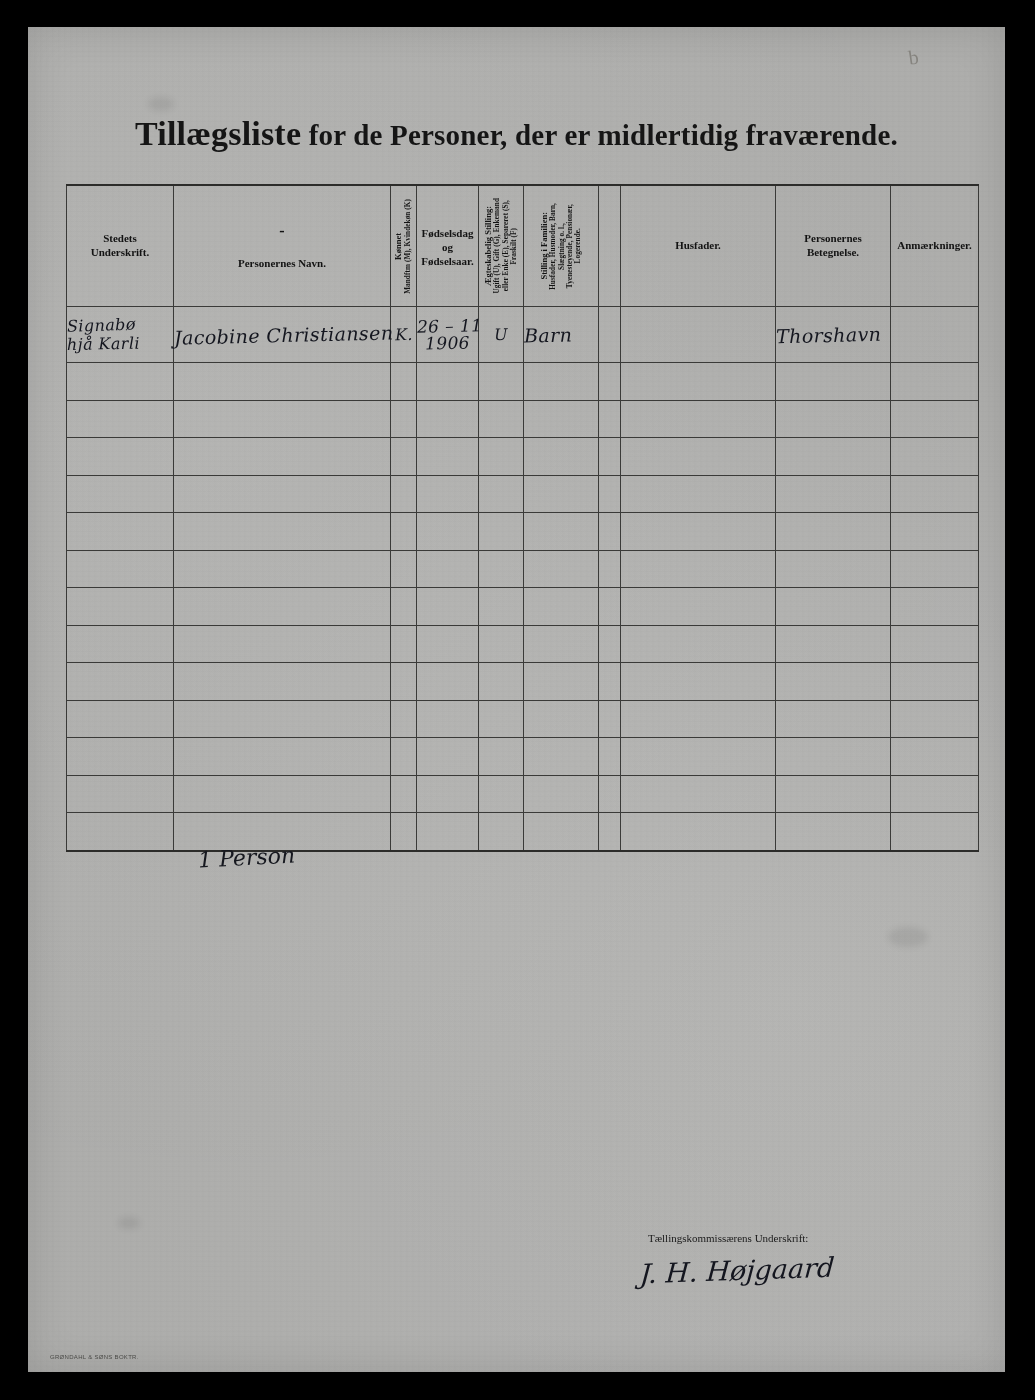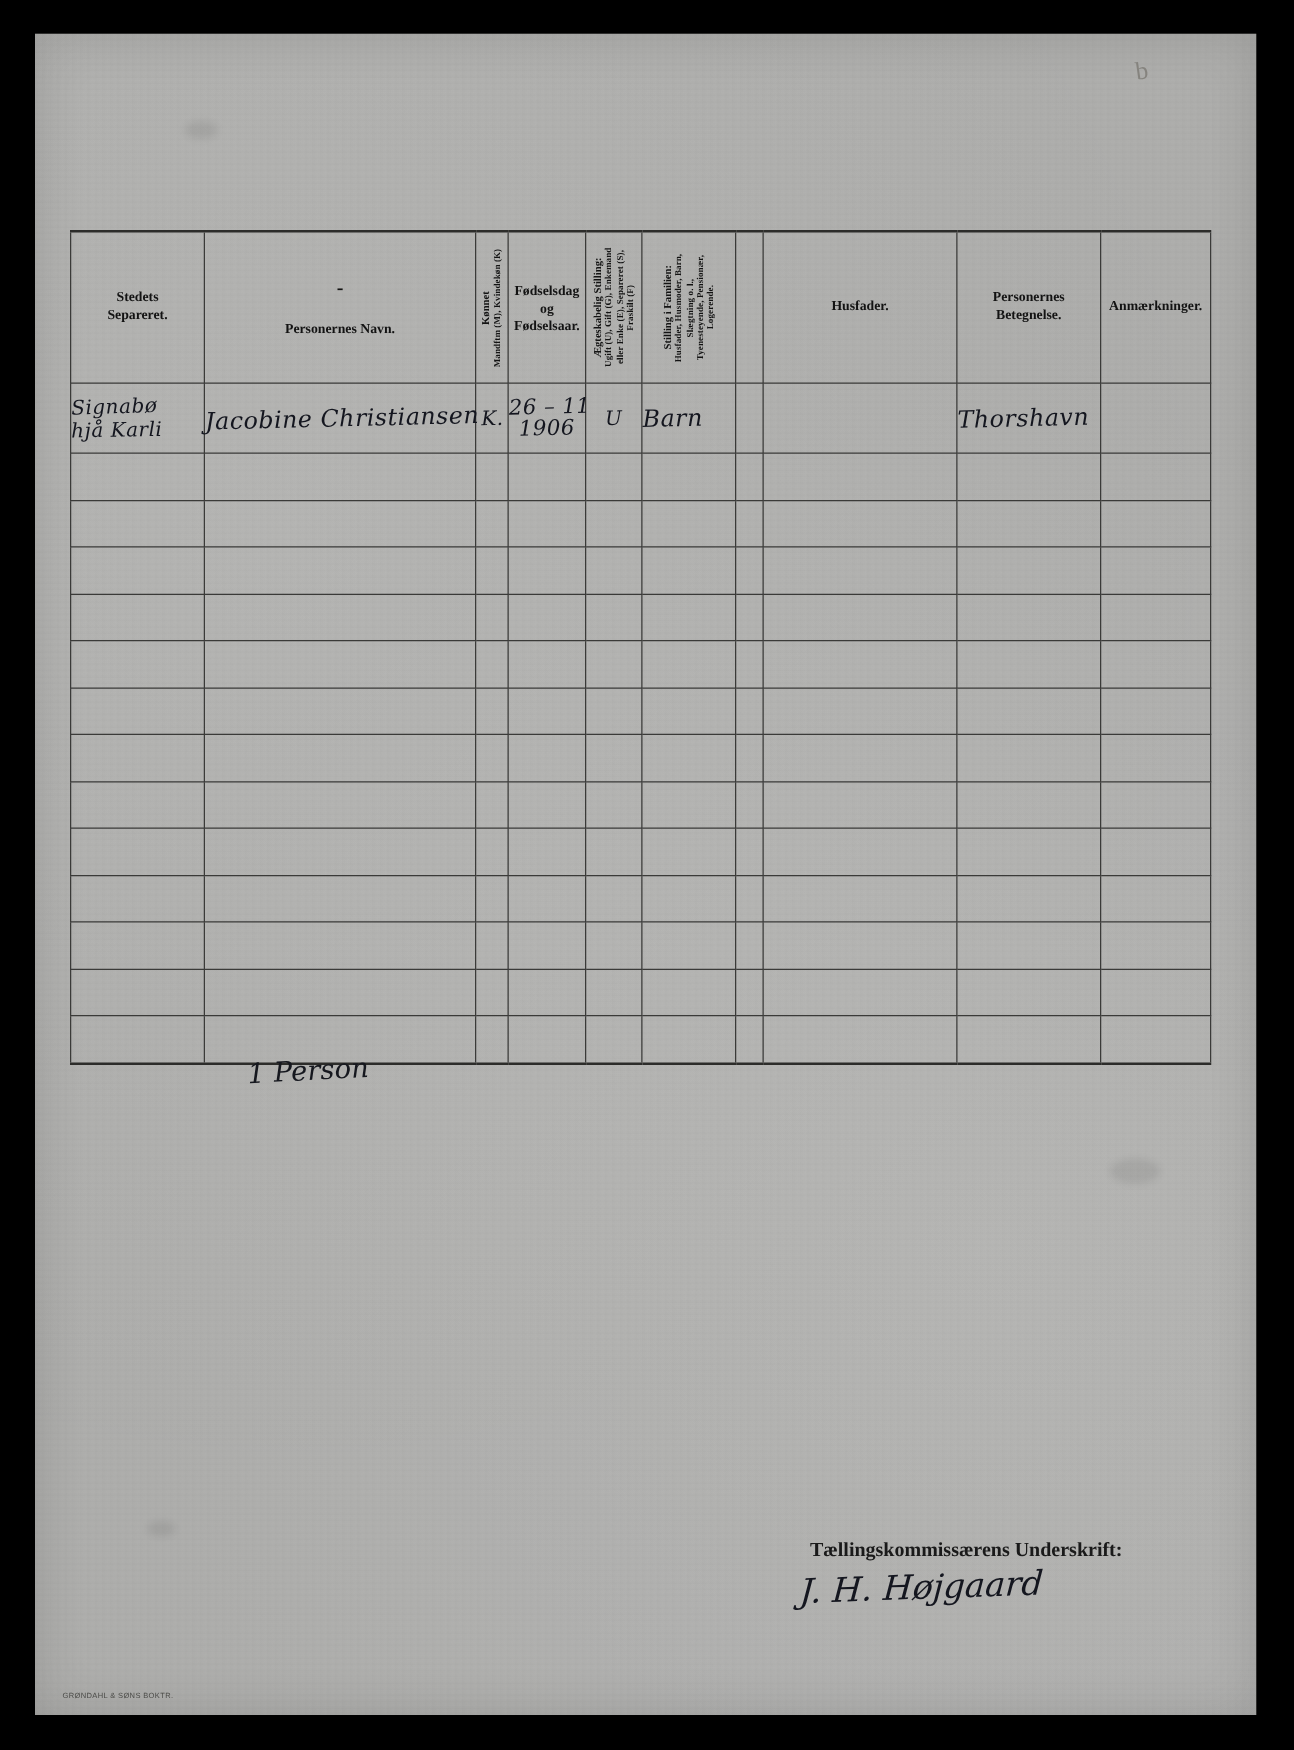--- a/index.html
+++ b/index.html
@@ -60,21 +60,21 @@
     letter-spacing: .2px;
     color: #151515;
   }
   #title .big {
     font-size: 34px;
   }
 
   
   #table-wrap {
     position: absolute;
-    left: 28px;
+    left: 38px;
     top: 157px;
     width: 912px;
     height: 655px;
   }
   table.grid {
     border-collapse: collapse;
     width: 912px;
     table-layout: fixed;
   }
   table.grid td, table.grid th {
@@ -165,22 +165,22 @@
     font-size: 22px;
     color: #16181f;
     transform: rotate(-3deg);
   }
 
   #sig-label {
     position: absolute;
     left: 620px;
     top: 1205px;
     font-family: "Liberation Serif", serif;
-    font-size: 16px;
-    font-weight: bold;
+    font-size: 11px;
+    font-weight: normal;
     color: #1a1a1a;
   }
   #signature {
     position: absolute;
     left: 612px;
     top: 1228px;
     font-family: "DejaVu Serif", serif;
     font-style: italic;
     font-size: 27px;
     color: #14161f;
@@ -209,40 +209,43 @@
 
 <div id="page">
   <div id="paper-noise"></div>
 
   <div class="smudge" style="left:120px; top:70px; width:26px; height:14px;"></div>
   <div class="smudge" style="left:860px; top:900px; width:40px; height:20px;"></div>
   <div class="smudge" style="left:90px; top:1190px; width:22px; height:12px;"></div>
 
   <div id="corner-mark">b</div>
 
+  <div id="title">
+    <span class="big">Tillægsliste</span><span> for de Personer, der er midlertidig fraværende.</span>
+  </div>
 
   <div id="table-wrap">
     <table class="grid">
       <colgroup>
         <col style="width:107px">
         <col style="width:217px">
         <col style="width:26px">
         <col style="width:62px">
         <col style="width:45px">
         <col style="width:75px">
         <col style="width:22px">
         <col style="width:155px">
         <col style="width:115px">
         <col style="width:88px">
       </colgroup>
       <thead>
         <tr>
           <th class="outer">
             <div>Stedets</div>
-            <div>Separeret.</div>
+            <div>Underskrift.</div>
           </th>
           <th class="outer">
             <div style="font-size:16px; margin-bottom:-2px;">-</div>
             <div style="margin-top:18px;">Personernes Navn.</div>
           </th>
           <th class="outer vcell">
             <div class="vinner">
               <span class="vert">Kønnet</span>
               <span class="vert small">Mandftm (M), Kvindekøn (K)</span>
             </div>

